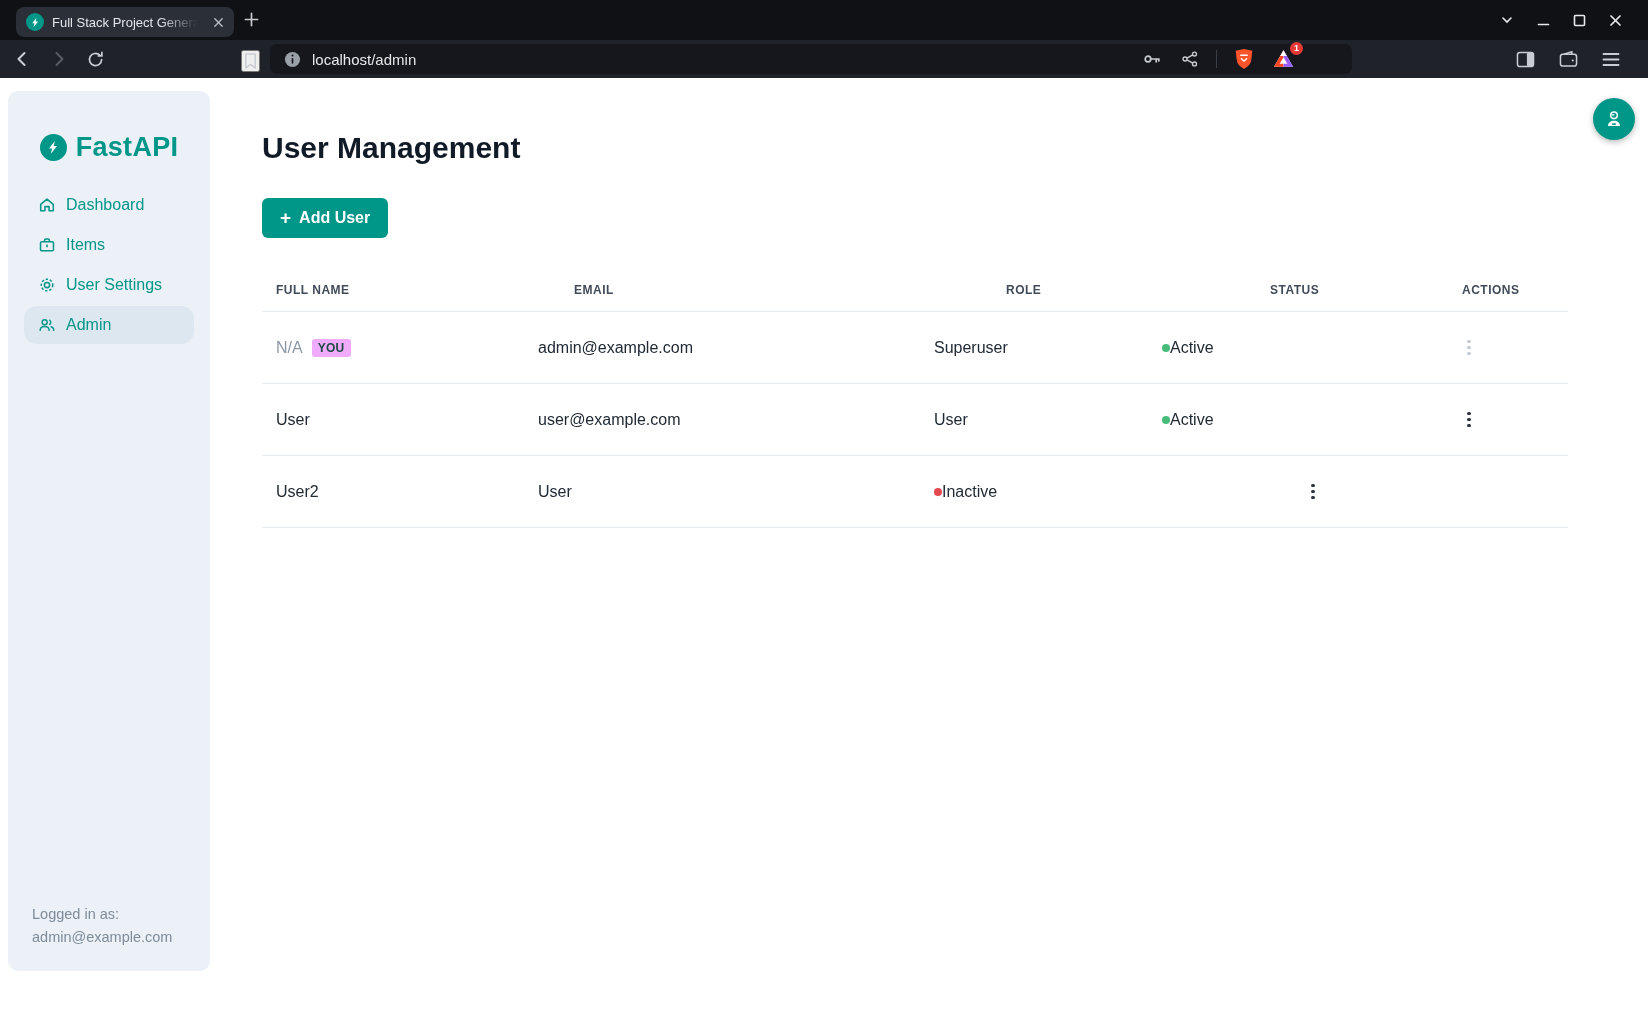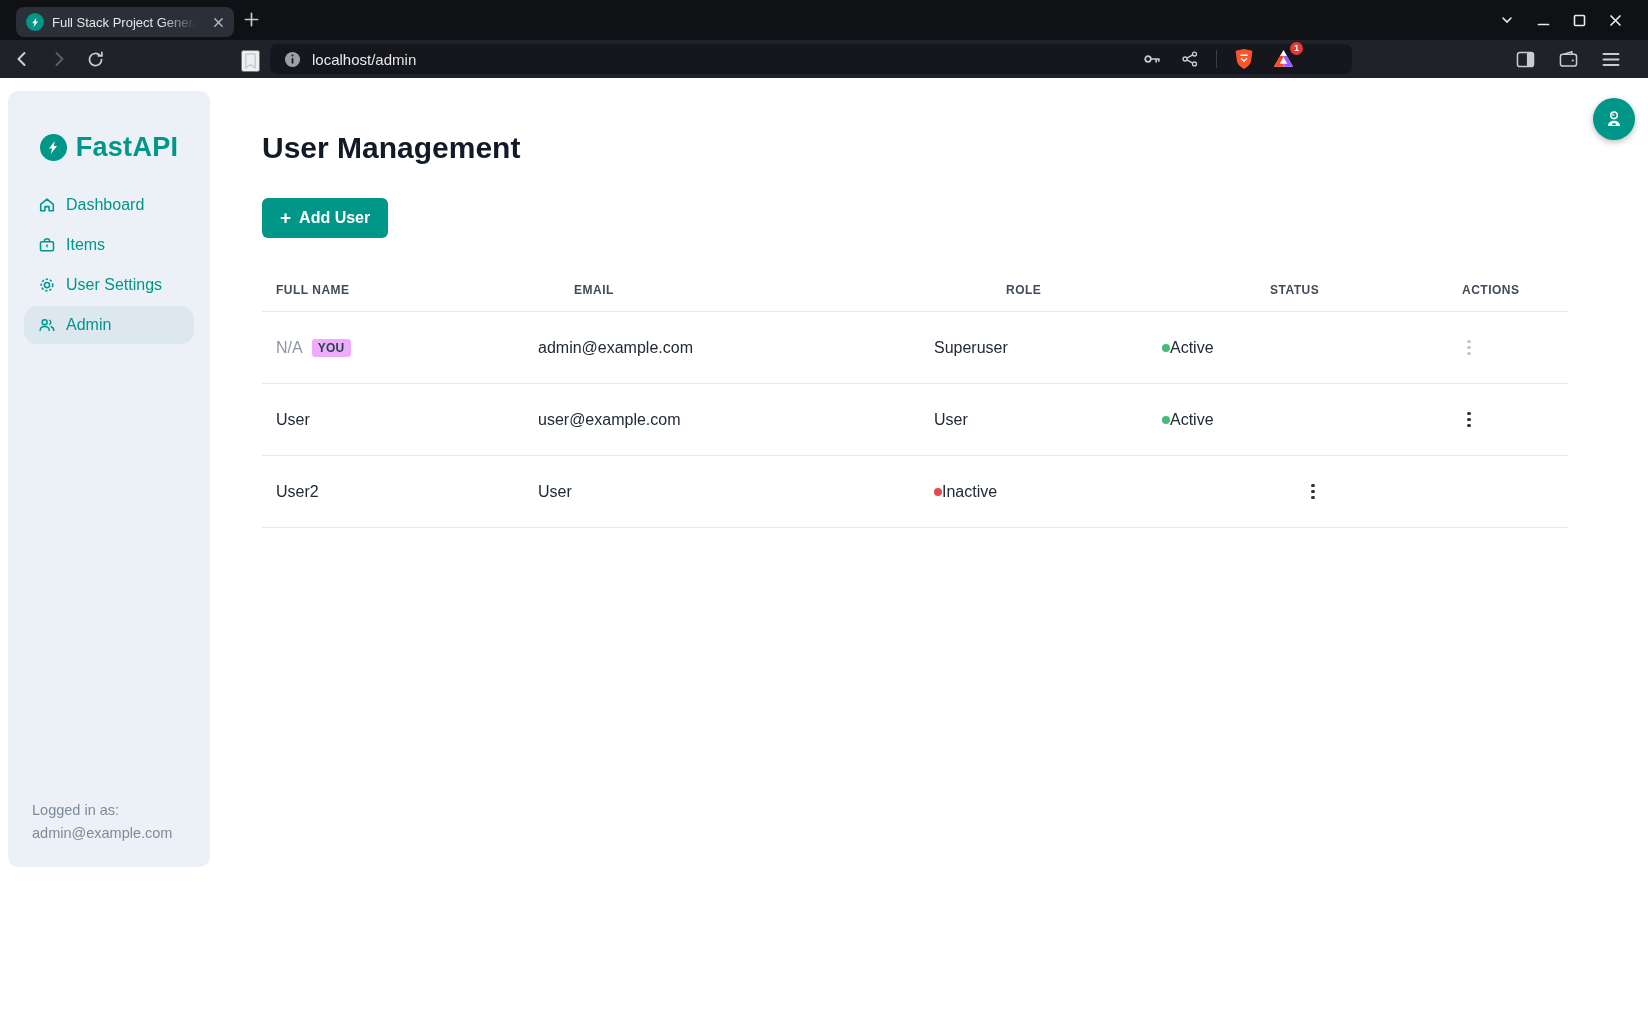--- a/index.html
+++ b/index.html
@@ -45,21 +45,21 @@
   .bat-badge { position:absolute; top:-5px; right:-7px; min-width:13px; height:13px;
     background:#E53935; color:#fff; font-size:9px; font-weight:bold; border-radius:7px;
     display:flex; align-items:center; justify-content:center; padding:0 3px; }
   .toolbar-right { position:absolute; right:0; top:0; height:38px;
     display:flex; align-items:center; gap:20px; padding-right:26px; }
 
   
   .page { position:relative; height:947px; background:#ffffff; }
 
   .sidebar {
-    position:absolute; left:8px; top:13px; width:202px; height:776px;
+    position:absolute; left:8px; top:13px; width:202px; height:880px;
     background:#EBF1F7; border-radius:10px;
   }
   .brand { display:flex; align-items:center; justify-content:center; gap:9px; padding-top:41px; }
   .brand-circle { width:27px; height:27px; border-radius:50%; background:#009688;
     display:flex; align-items:center; justify-content:center; }
   .brand-text { font-size:27px; font-weight:600; color:#009688; letter-spacing:.3px; }
   .nav-list { margin-top:23px; list-style:none;text-align:center; }
   .nav-item {
     height:38px; margin:2px 16px; border-radius:8px; display:flex; align-items:center;
     gap:10px; padding-left:14px; color:#009688; font-size:16px; cursor:pointer;

